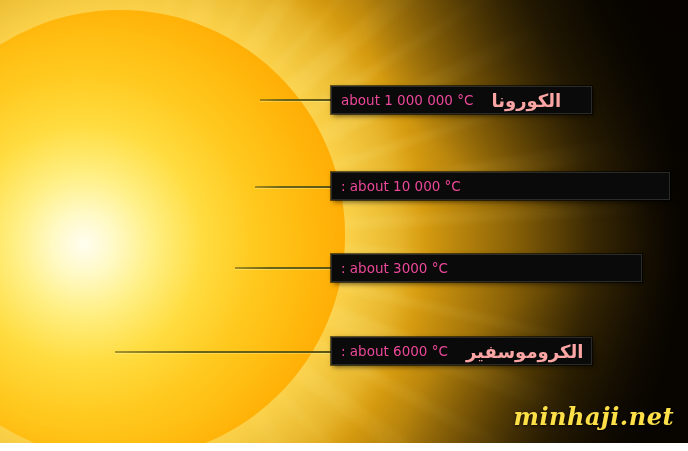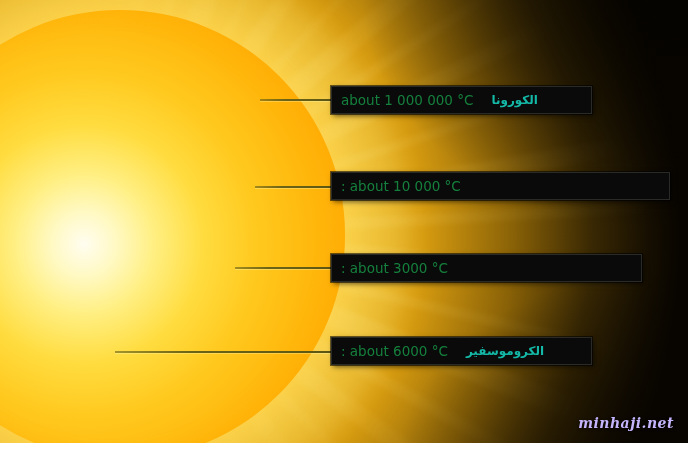--- a/index.html
+++ b/index.html
@@ -138,45 +138,45 @@
     box-shadow: 0 0 0 1px rgba(0,0,0,0.55), 2px 2px 5px rgba(0,0,0,0.55);
     display: flex;
     align-items: center;
     justify-content: flex-end;
     direction: rtl;
     padding: 0 9px;
     box-sizing: border-box;
     white-space: nowrap;
   }
   .label-term {
-    color: #14b8a6;
+    color: #fca5a5;
     font-weight: bold;
-    font-size: 12px;
+    font-size: 18px;
     letter-spacing: 0px;
     direction: rtl;
     unicode-bidi: isolate;
   }
   .label-value {
-    color: #15803d;
+    color: #ec4899;
     font-size: 13.5px;
     direction: ltr;
     unicode-bidi: isolate;
     margin-right: 18px;
   }
 
   
   .watermark {
     position: absolute;
     right: 14px;
     bottom: 20px;
-    color: #c4b5fd;
+    color: #fde047;
     font-family: "DejaVu Serif", "Liberation Serif", serif;
     font-style: italic;
     font-weight: bold;
-    font-size: 14px;
+    font-size: 24px;
     letter-spacing: 0.5px;
     text-shadow: 0 1px 3px rgba(0,0,0,0.75);
   }
 
   
   .bottom-strip {
     position: absolute;
     left: 0;
     right: 0;
     bottom: 0;

